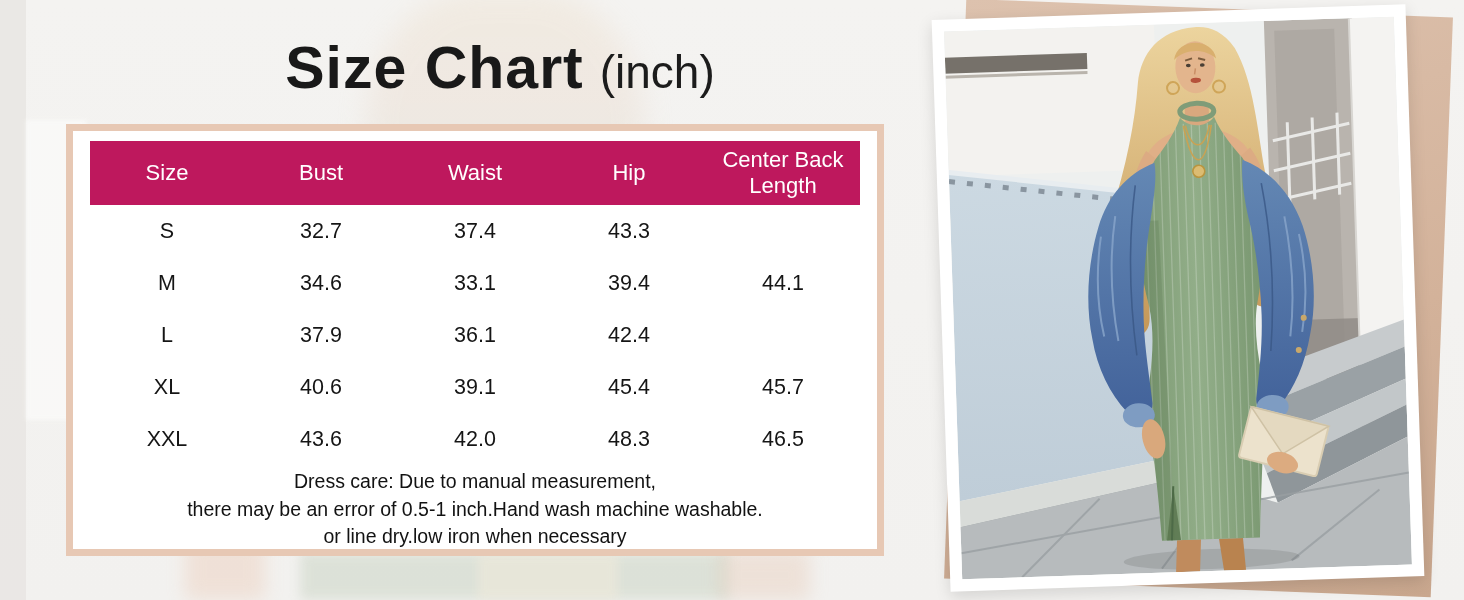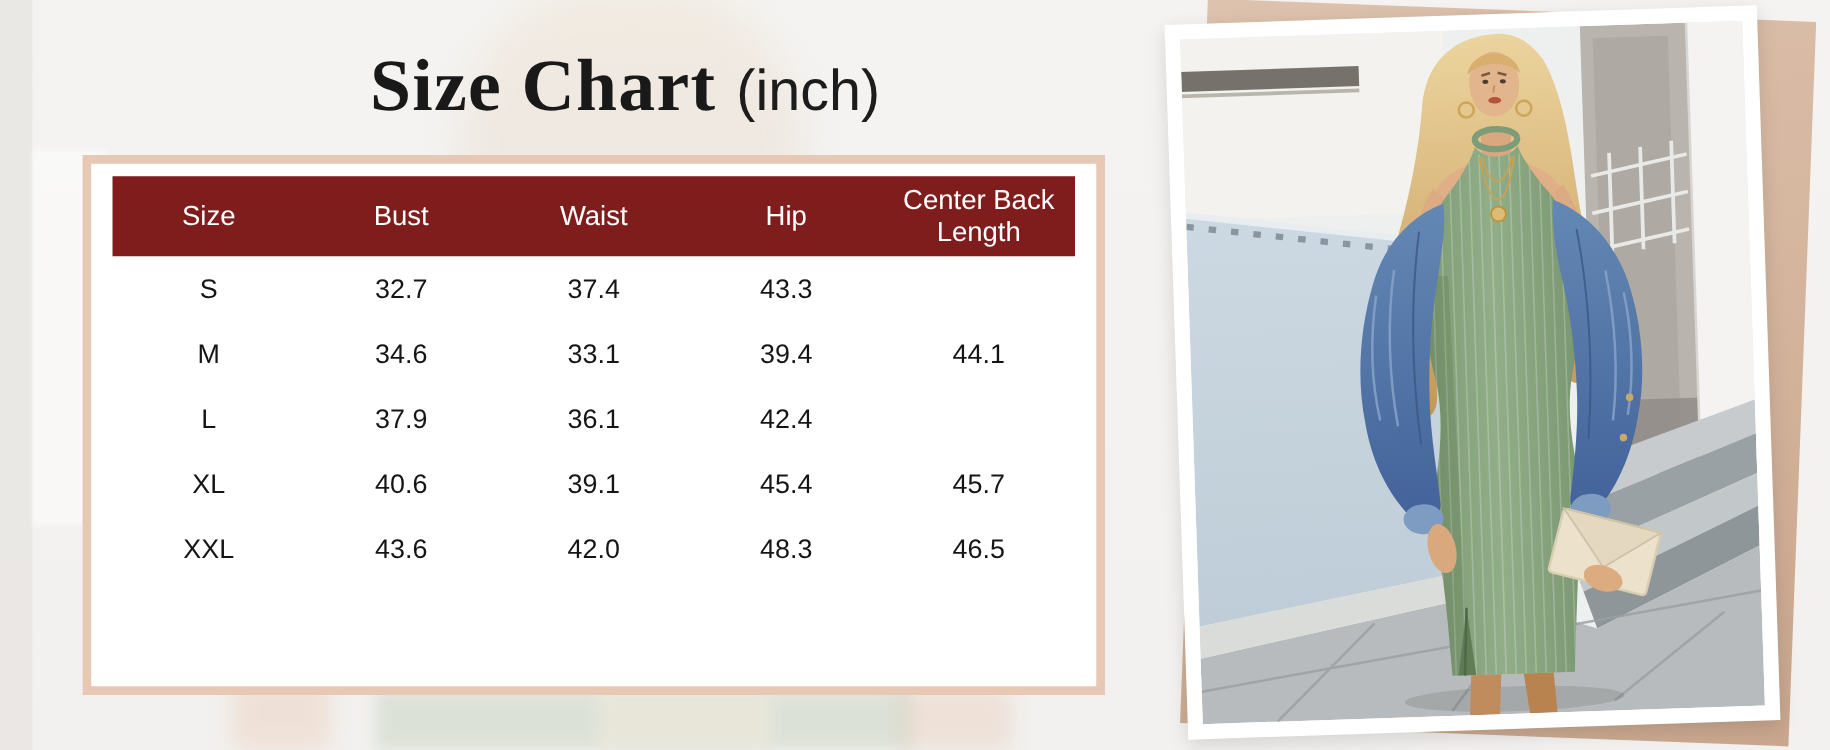--- a/index.html
+++ b/index.html
@@ -18,30 +18,30 @@
     background:#c3cfbd;opacity:.45;filter:blur(6px);}
   .ghost-bottom-clutch{left:478px;top:554px;width:140px;height:46px;
     background:#efeadb;opacity:.6;filter:blur(5px);}
   .ghost-bottom-skin{left:185px;top:538px;width:80px;height:62px;
     background:#ecc9b4;opacity:.4;filter:blur(9px);}
   .ghost-bottom-arm{left:720px;top:550px;width:90px;height:50px;
     background:#e6c4ae;opacity:.35;filter:blur(9px);}
 
   
   .title-wrap{position:absolute;left:0;top:34px;width:1000px;text-align:center;white-space:nowrap;}
-  .title-main{font-family:Liberation Serif, serif;font-weight:700;font-size:59px;
+  .title-main{font-family:Liberation Sans, sans-serif;font-weight:700;font-size:59px;
     color:#191919;letter-spacing:1px;}
   .title-unit{font-family:"Liberation Sans", sans-serif;font-weight:400;font-size:46px;
     color:#1c1c1c;margin-left:16px;}
 
   
   .panel{position:absolute;left:66px;top:124px;width:818px;height:432px;box-sizing:border-box;
     border:7px solid #e7c8b4;background:#ffffff;padding:10px 17px 0 17px;}
   .thead{display:grid;grid-template-columns:repeat(5,1fr);height:64px;
-    background:#7f1d1d;color:#ffffff;font-size:22px;line-height:1.2;
+    background:#be185d;color:#ffffff;font-size:22px;line-height:1.2;
     align-items:center;text-align:center;}
   .thead .cell{padding:0 6px;}
   .trow{display:grid;grid-template-columns:repeat(5,1fr);height:52px;
     align-items:center;text-align:center;font-size:21.5px;color:#151515;}
   .care{margin-top:3px;text-align:center;font-size:19.5px;line-height:27.5px;color:#121212;}
 
   
   .photo-stack{position:absolute;left:925px;top:0;width:539px;height:600px;}
   .backdrop{position:absolute;left:30px;top:8px;right:22px;bottom:12px;
     background:linear-gradient(160deg,#ddc2ae 0%,#d3b29a 60%,#c9a78e 100%);
@@ -105,20 +105,25 @@
       <div>45.7</div>
     </div>
     <div class="trow">
       <div>XXL</div>
       <div>43.6</div>
       <div>42.0</div>
       <div>48.3</div>
       <div>46.5</div>
     </div>
 
+    <div class="care">
+      <div>Dress care: Due to manual measurement,</div>
+      <div>there may be an error of 0.5-1 inch.Hand wash machine washable.</div>
+      <div>or line dry.low iron when necessary</div>
+    </div>
   </div>
 
   <div class="photo-stack">
     <div class="backdrop"></div>
     <div class="card">
       <div class="img">
         <svg viewBox="0 0 450 548" preserveAspectRatio="none">
           <defs>
             <linearGradient id="hairGrad" x1="0" y1="0" x2="0" y2="1">
               <stop offset="0" stop-color="#ecd49e"></stop>

